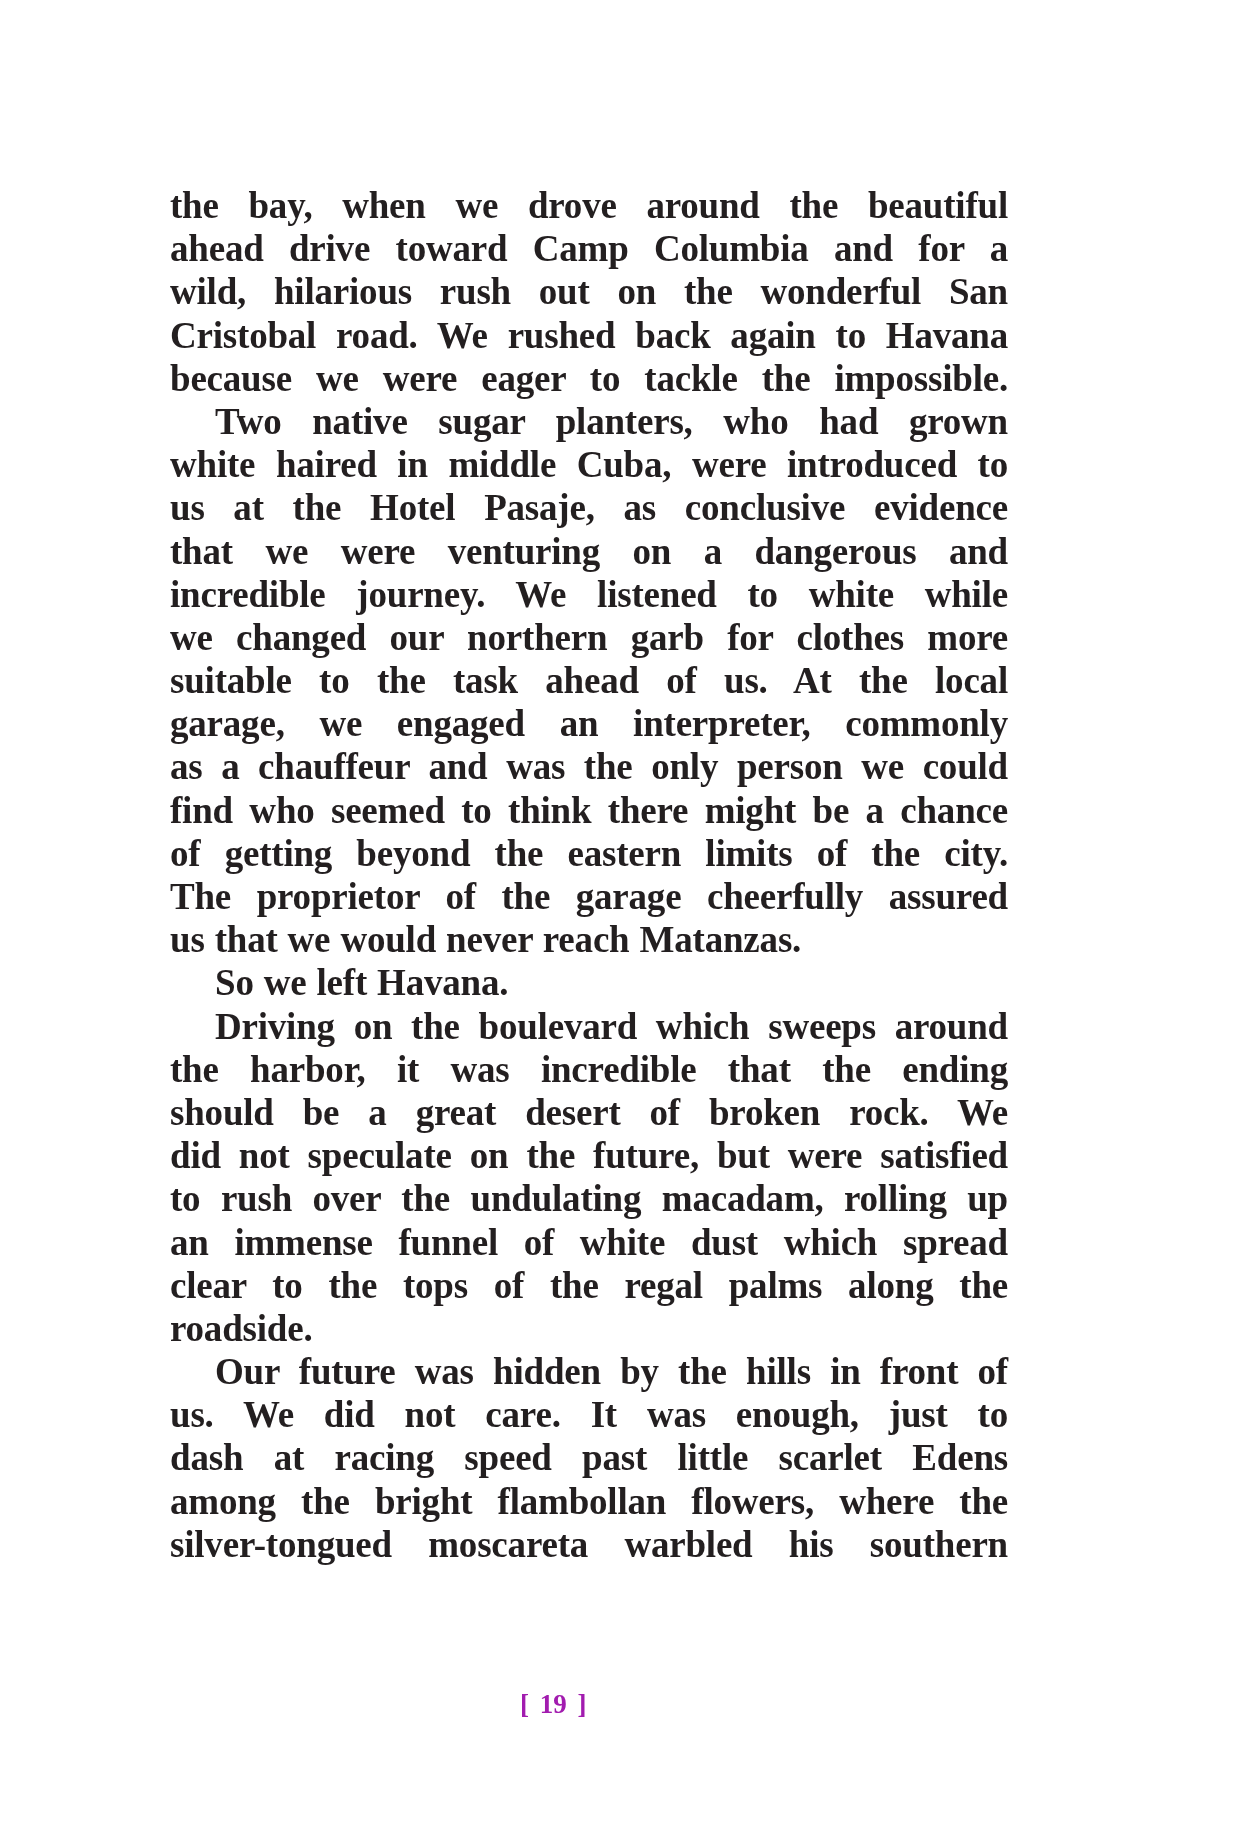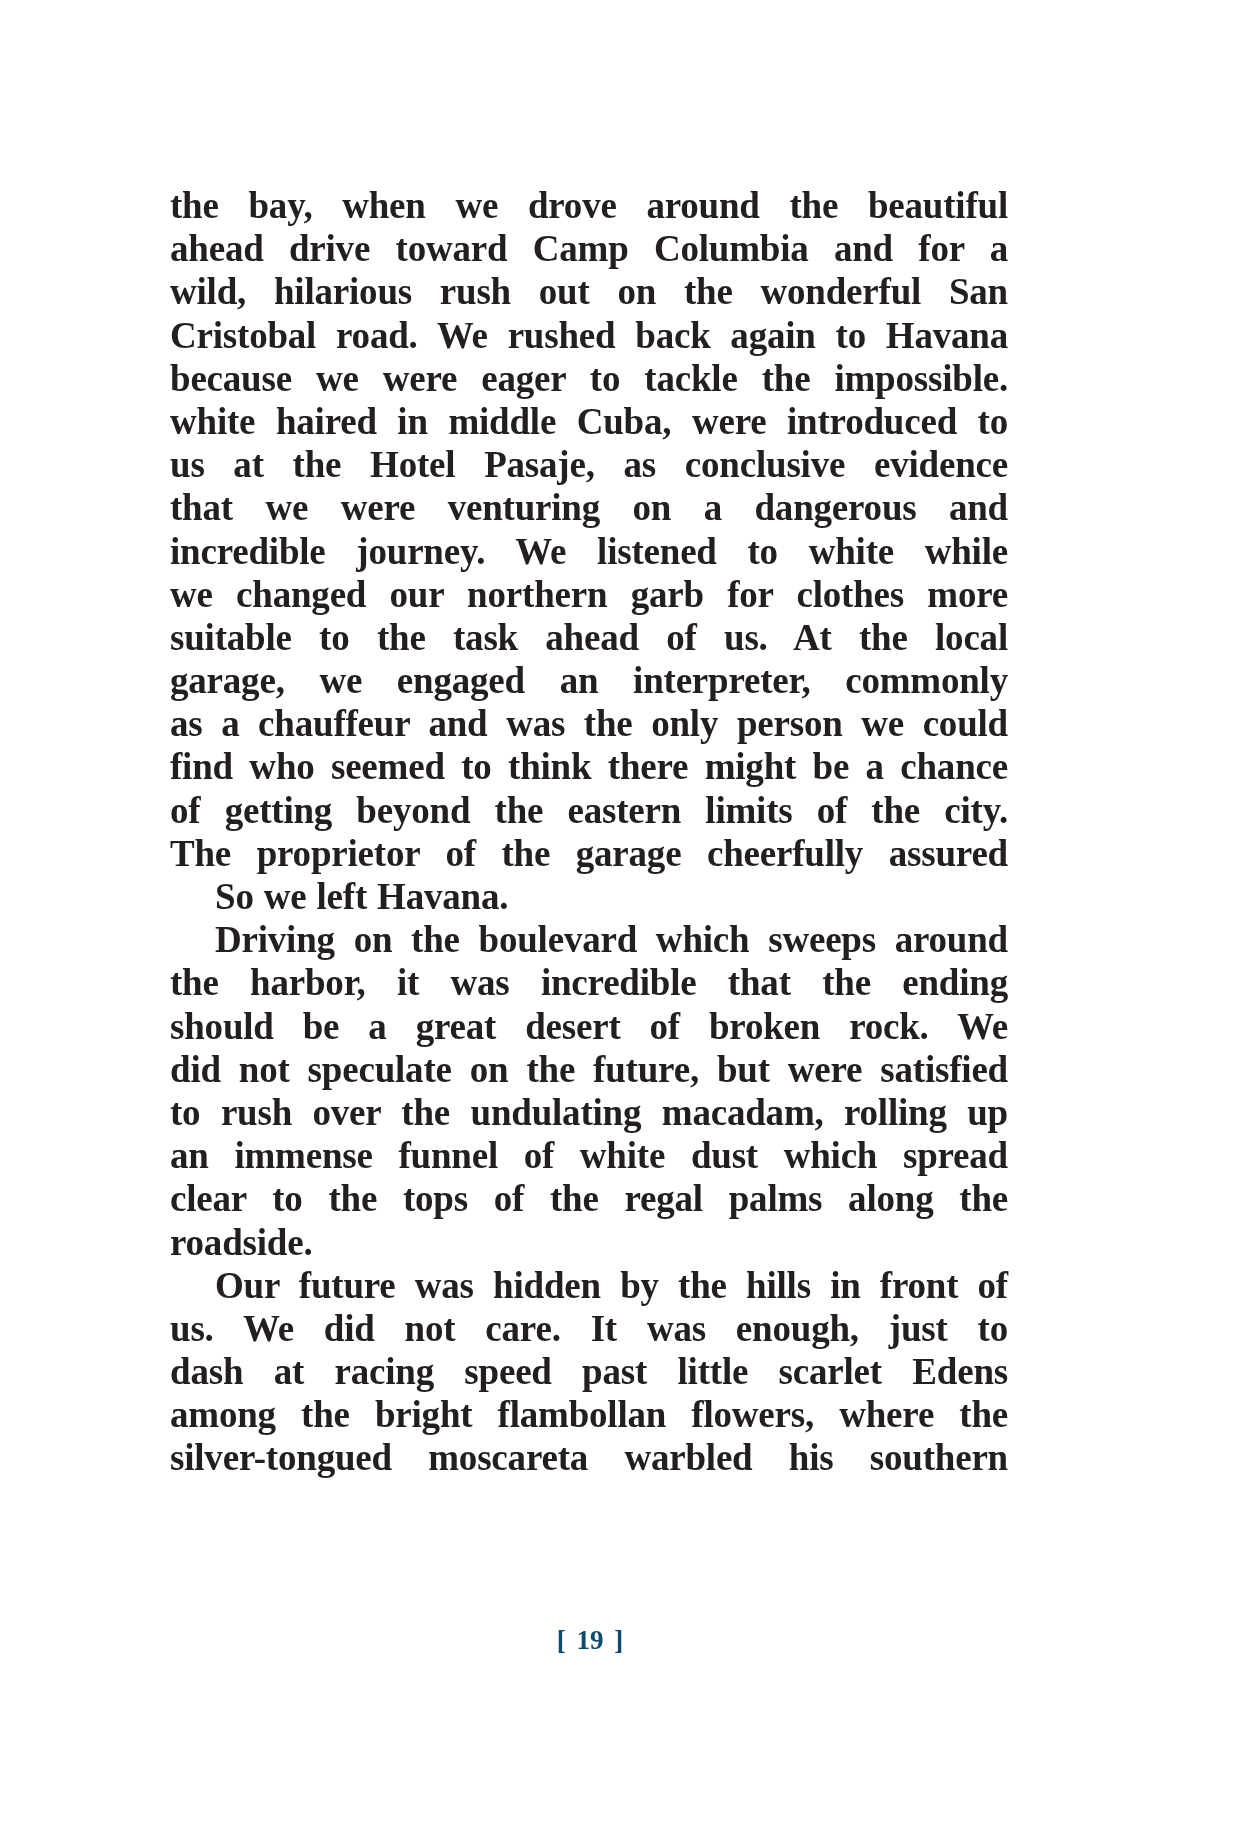--- a/index.html
+++ b/index.html
@@ -45,51 +45,53 @@
     .line.indent {
       padding-left: 45px;
     }
     .line.last {
       text-align: left;
       text-align-last: left;
     }
     .folio {
       position: absolute;
       left: 520px;
-      top: 1622px;
+      top: 1686px;
       width: 140px;
-      text-align: center;
+      text-align: left;
       font-size: 27px;
       font-weight: bold;
       line-height: 36px;
       word-spacing: 4px;
-      color: #0c4a6e;
+      color: #a21caf;
     }
   </style>
 </head>
 <body>
 
 <div class="page">
   <div class="text-block">
     <span class="line">the bay, when we drove around the beautiful</span>
     <span class="line">ahead drive toward Camp Columbia and for a</span>
     <span class="line">wild, hilarious rush out on the wonderful San</span>
     <span class="line">Cristobal road. We rushed back again to Havana</span>
     <span class="line">because we were eager to tackle the impossible.</span>
+    <span class="line indent">Two native sugar planters, who had grown</span>
     <span class="line">white haired in middle Cuba, were introduced to</span>
     <span class="line">us at the Hotel Pasaje, as conclusive evidence</span>
     <span class="line">that we were venturing on a dangerous and</span>
     <span class="line">incredible journey. We listened to white while</span>
     <span class="line">we changed our northern garb for clothes more</span>
     <span class="line">suitable to the task ahead of us. At the local</span>
     <span class="line">garage, we engaged an interpreter, commonly</span>
     <span class="line">as a chauffeur and was the only person we could</span>
     <span class="line">find who seemed to think there might be a chance</span>
     <span class="line">of getting beyond the eastern limits of the city.</span>
     <span class="line">The proprietor of the garage cheerfully assured</span>
+    <span class="line last">us that we would never reach Matanzas.</span>
     <span class="line indent last">So we left Havana.</span>
     <span class="line indent">Driving on the boulevard which sweeps around</span>
     <span class="line">the harbor, it was incredible that the ending</span>
     <span class="line">should be a great desert of broken rock. We</span>
     <span class="line">did not speculate on the future, but were satisfied</span>
     <span class="line">to rush over the undulating macadam, rolling up</span>
     <span class="line">an immense funnel of white dust which spread</span>
     <span class="line">clear to the tops of the regal palms along the</span>
     <span class="line last">roadside.</span>
     <span class="line indent">Our future was hidden by the hills in front of</span>

